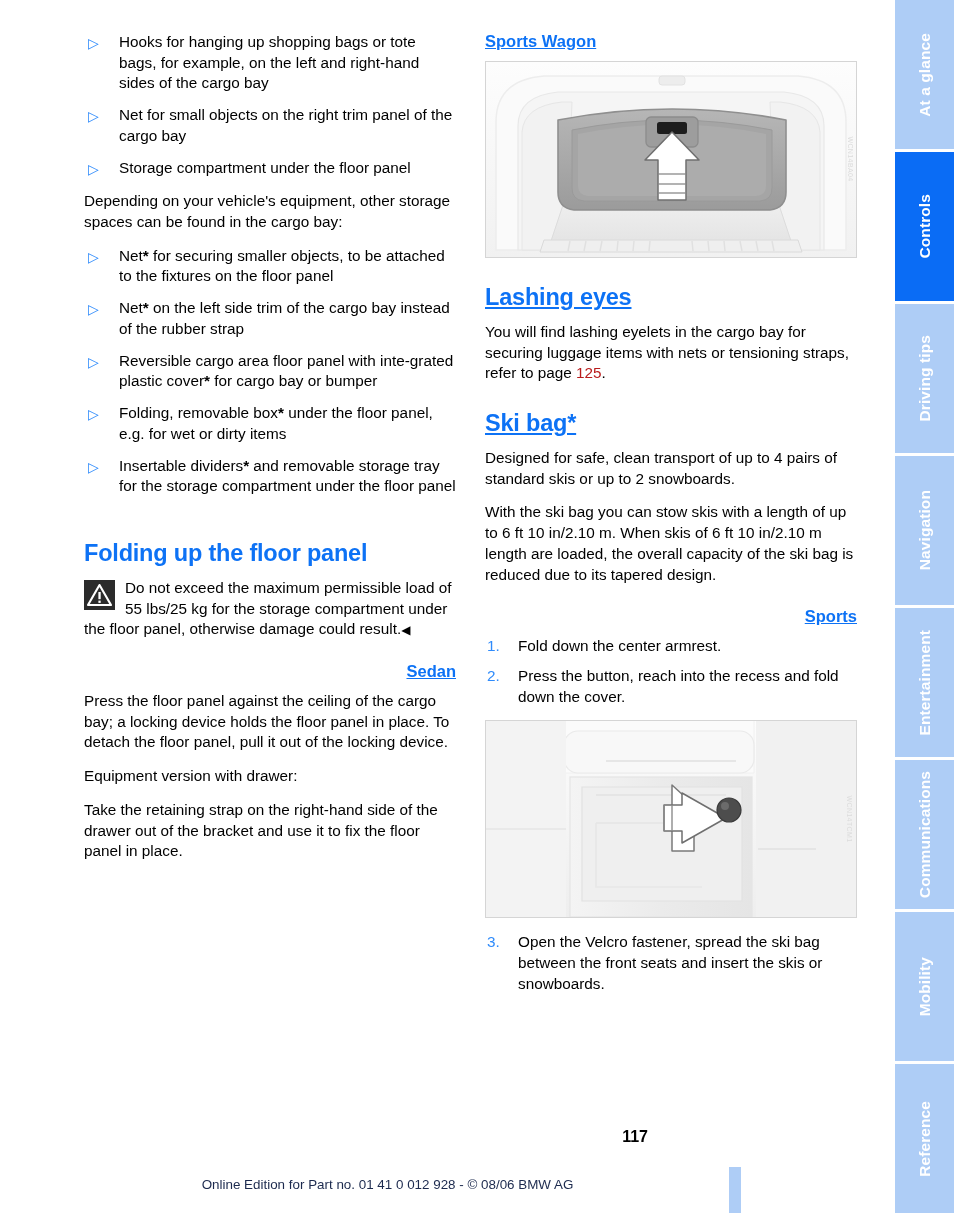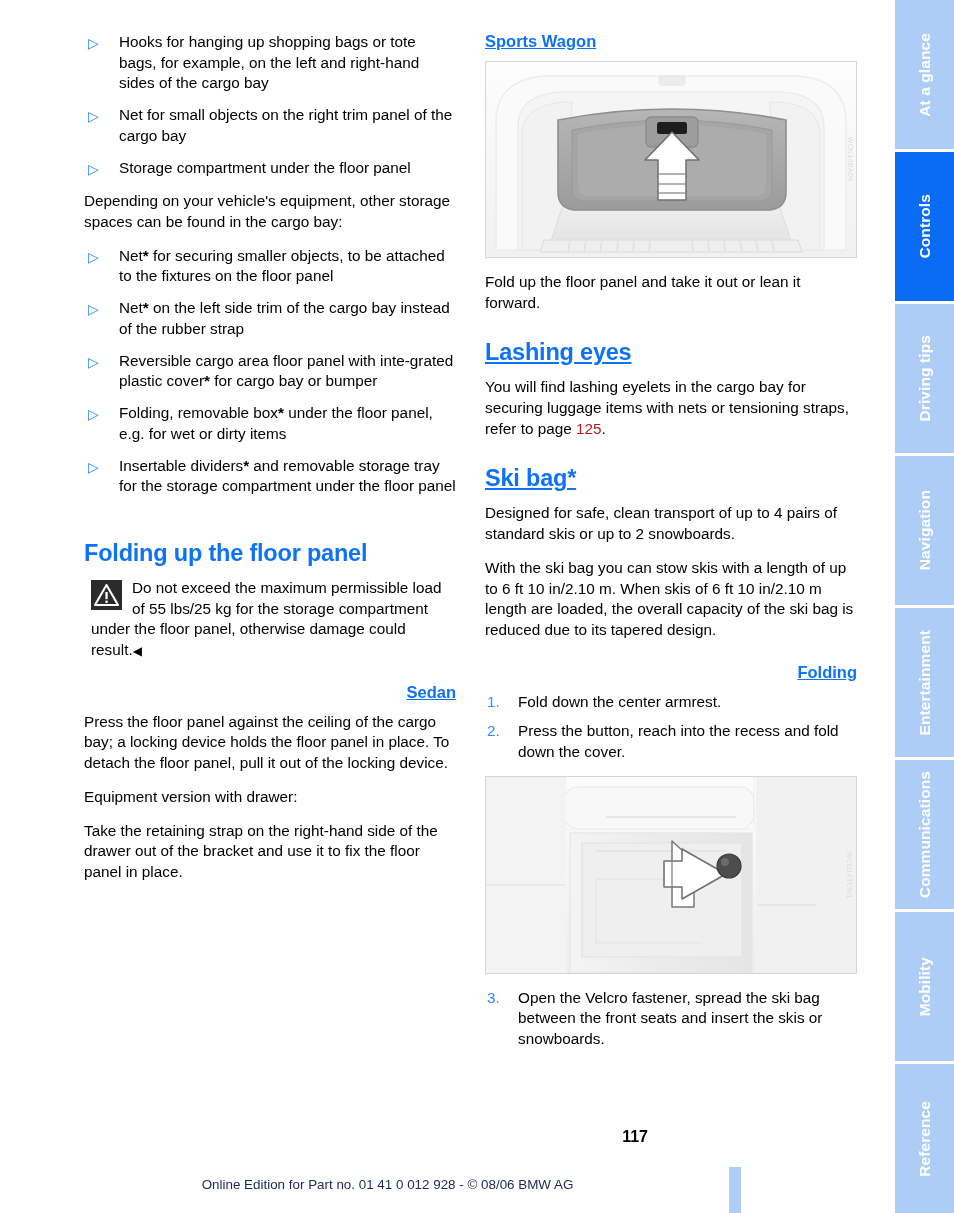--- a/index.html
+++ b/index.html
@@ -129,21 +129,21 @@
     left: 2px;
     top: 0;
     color: #2f8bfb;
     font-weight: normal;
     font-size: 15.3px;
   }
 
   
   .warn-block {
     position: relative;
-    margin: 0 0 13px 7px;
+    margin: 0 0 13px 0;
     font-size: 15.3px;
     line-height: 1.355;
   }
   .warn-icon {
     float: left;
     width: 31px;
     height: 30px;
     background: #2b2b2b;
     margin: 2px 10px 0 0;
     position: relative;
@@ -335,30 +335,29 @@
 
         <g stroke="#8a8a8a" stroke-width="1.3">
           <line x1="172" y1="112" x2="200" y2="112"></line>
           <line x1="172" y1="122" x2="200" y2="122"></line>
           <line x1="172" y1="131" x2="200" y2="131"></line>
         </g>
       </svg>
       <div class="fig-id">WCN14BA04</div>
     </div>
 
-    <p class="para">Fold up the floor panel and take it out or lean it forward.</p>
 
     <h1 class="h1 spaced-top">Lashing eyes</h1>
     <p class="para"><span>You will find lashing eyelets in the cargo bay for securing luggage items with nets or tensioning straps, refer to page </span><span class="pageref">125</span><span>.</span></p>
 
     <h1 class="h1 spaced-top">Ski bag*</h1>
     <p class="para">Designed for safe, clean transport of up to 4 pairs of standard skis or up to 2 snowboards.</p>
     <p class="para">With the ski bag you can stow skis with a length of up to 6 ft 10 in/2.10 m. When skis of 6 ft 10 in/2.10 m length are loaded, the overall capacity of the ski bag is reduced due to its tapered design.</p>
 
-    <h2 class="h2 spaced-top">Folding</h2>
+    <h2 class="h2 spaced-top">Sports</h2>
 
     <ol class="num">
       <li>
         <span class="num-mark">1.</span>
         <span>Fold down the center armrest.</span>
       </li>
       <li>
         <span class="num-mark">2.</span>
         <span>Press the button, reach into the recess and fold down the cover.</span>
       </li>

